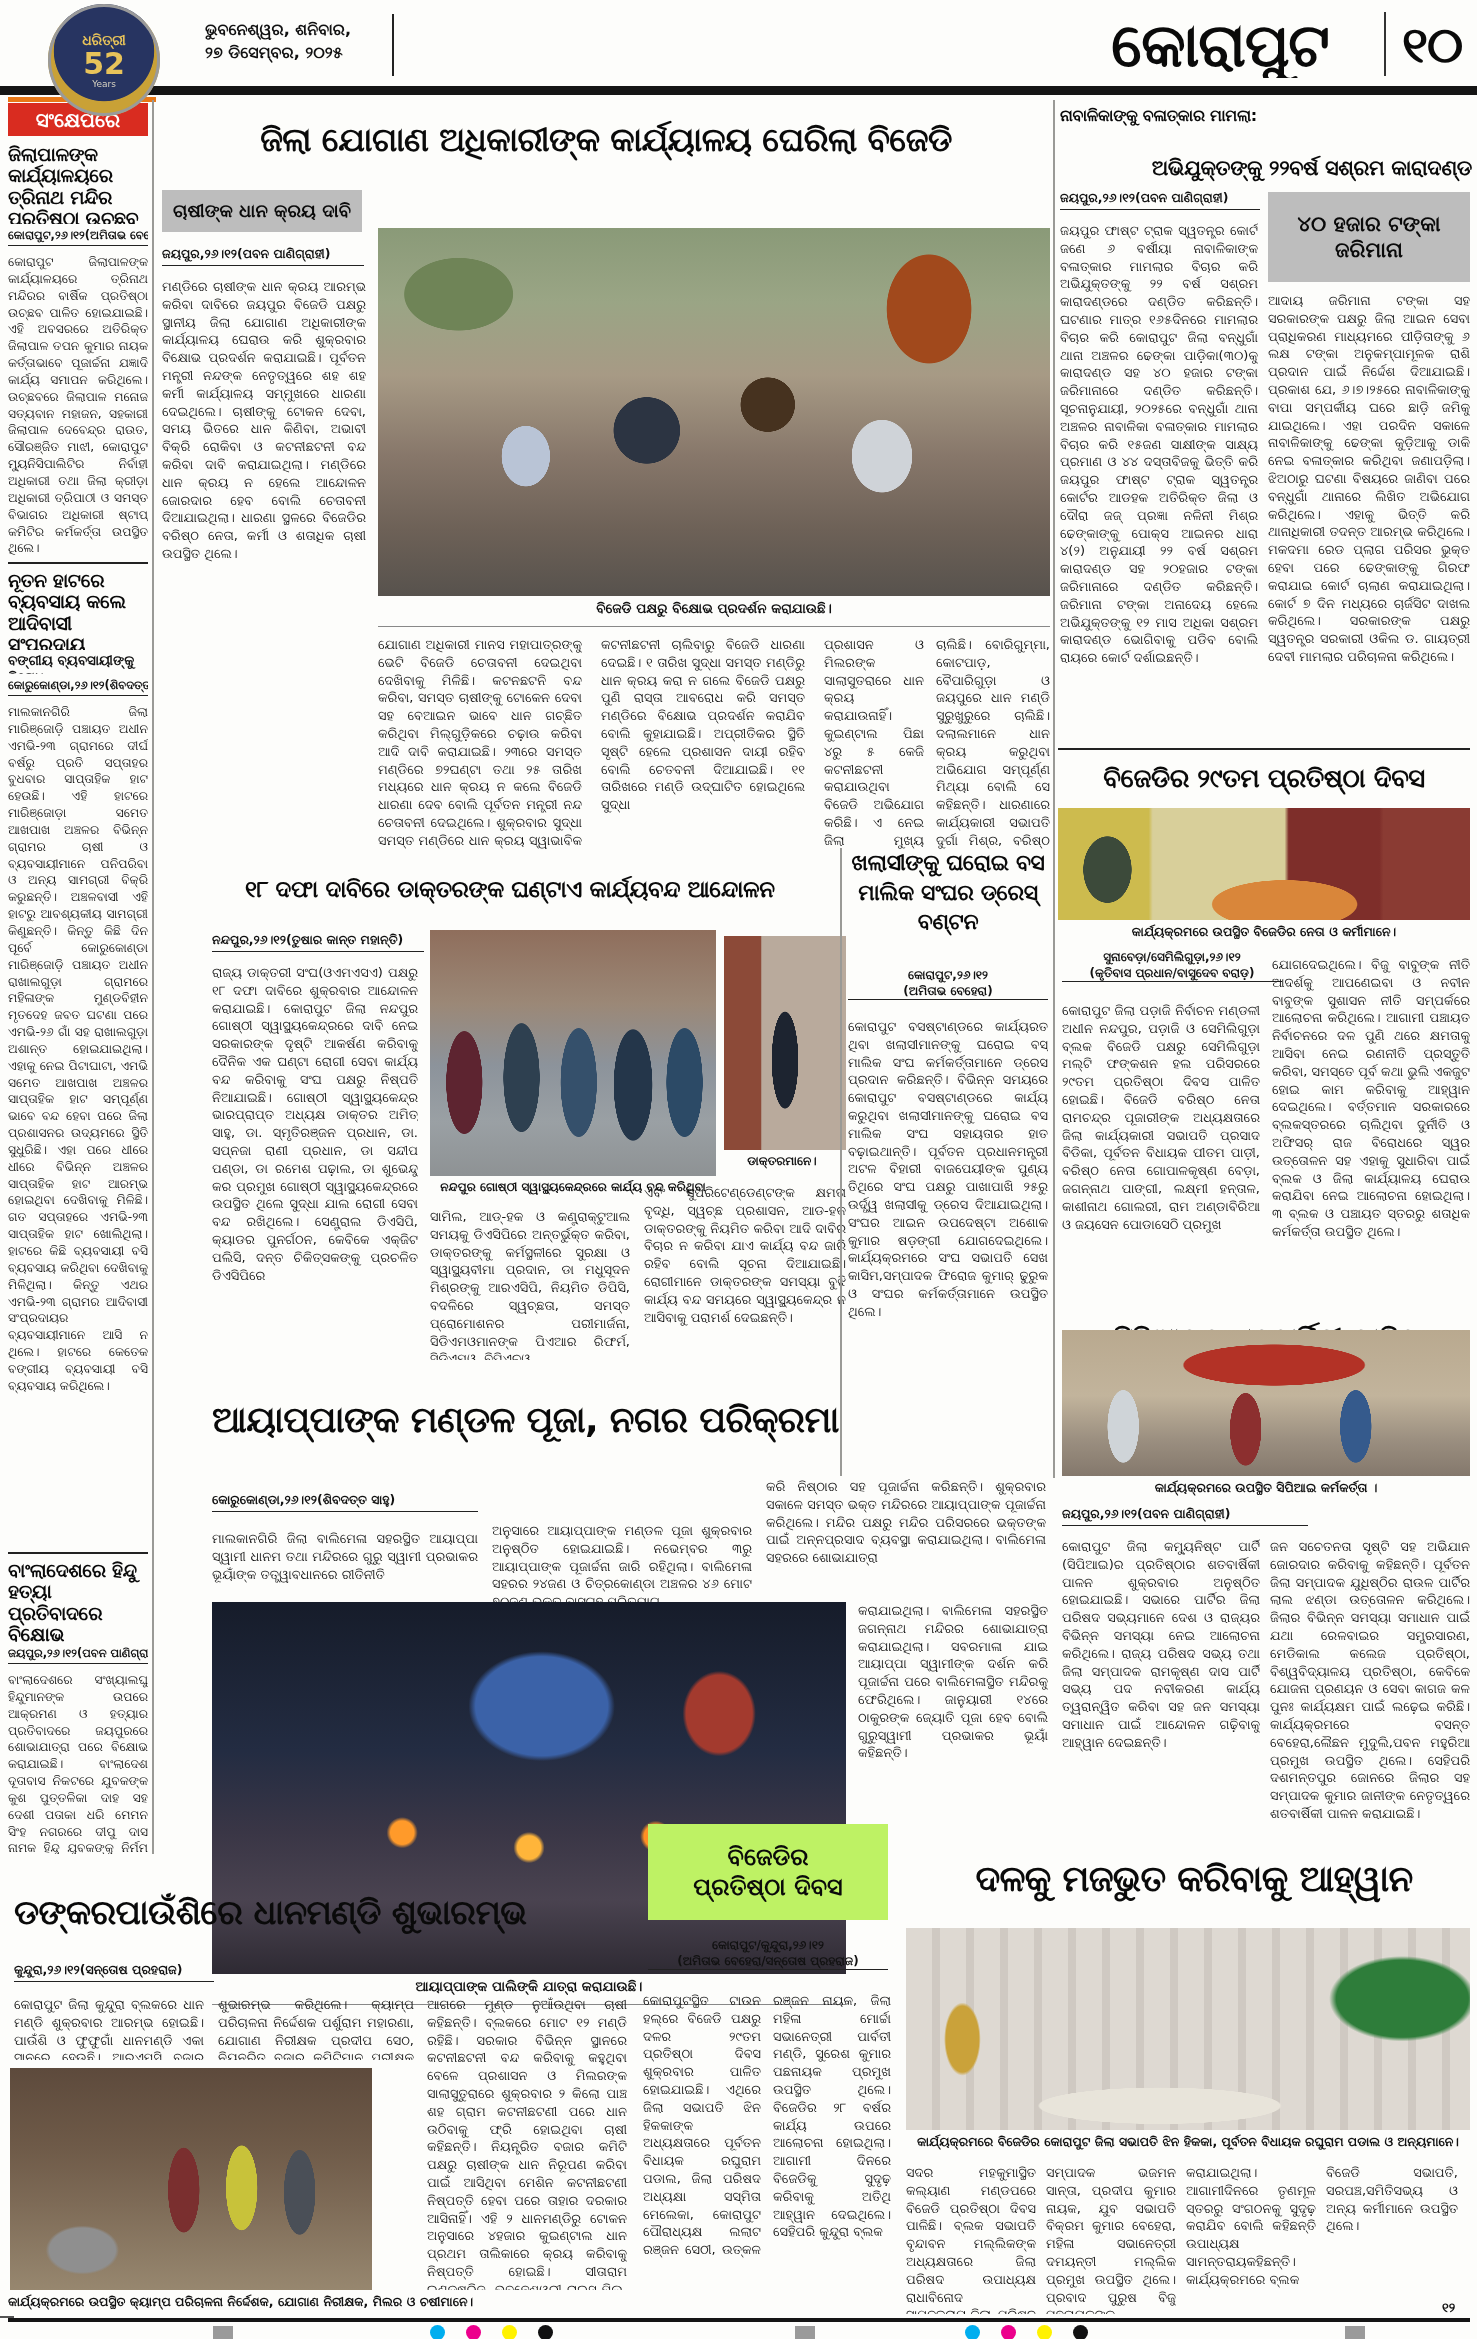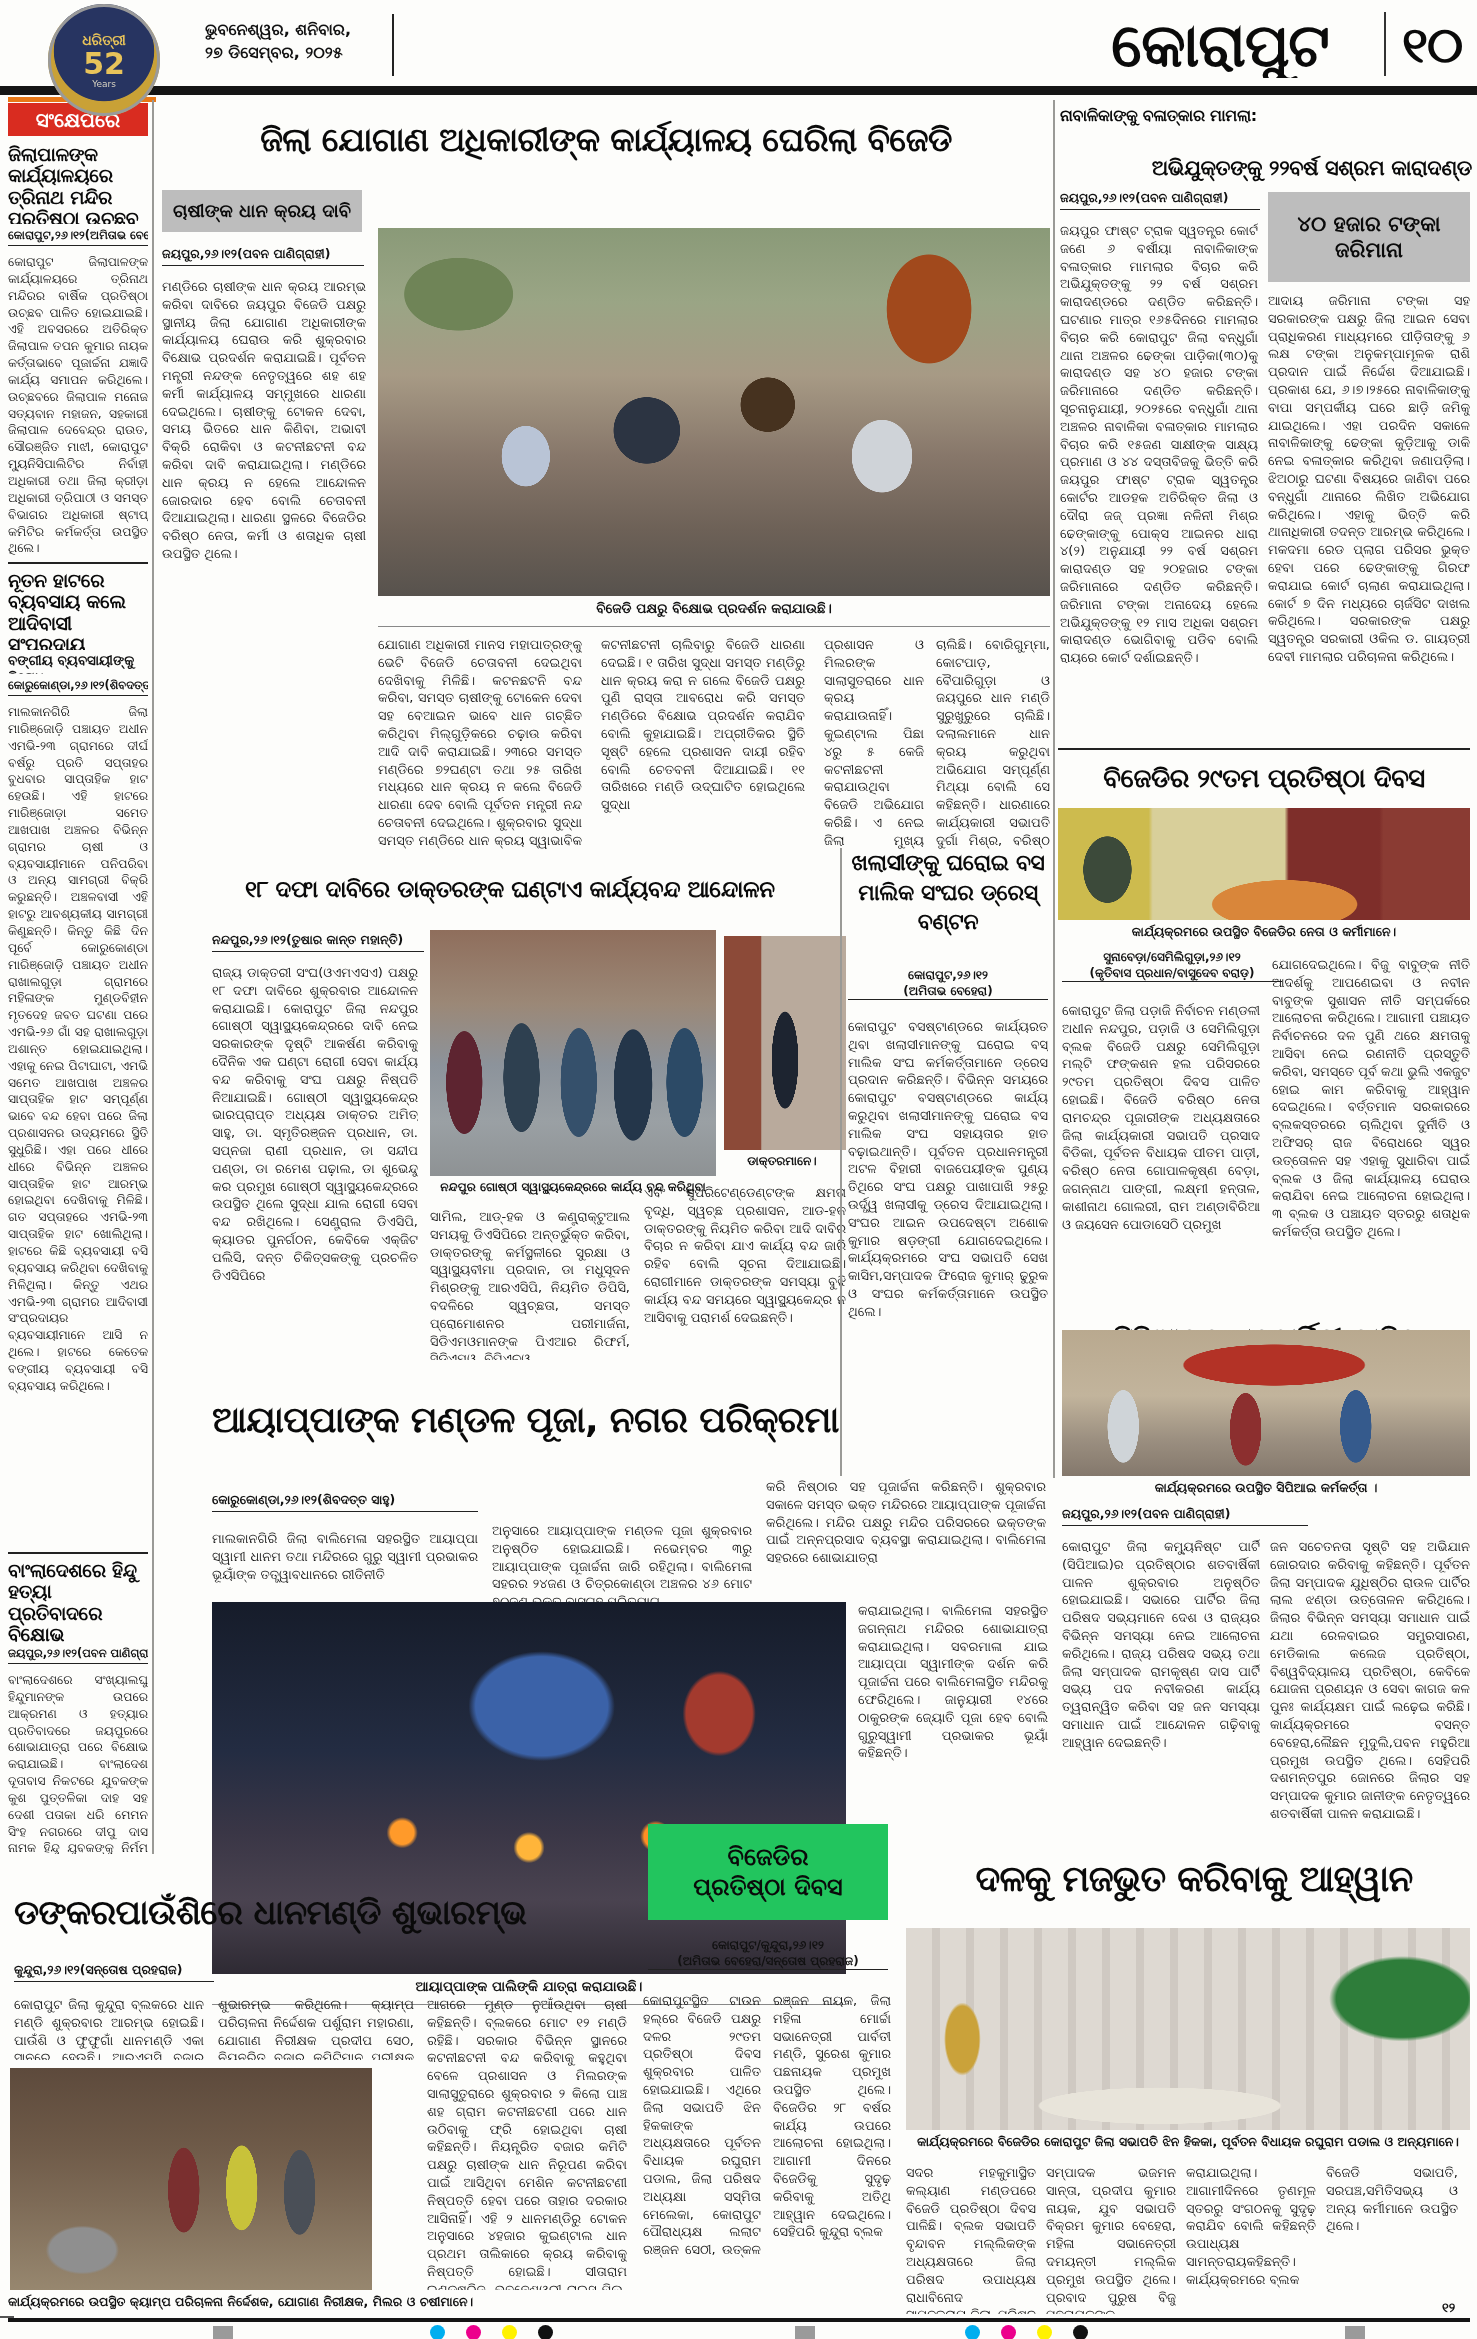--- a/index.html
+++ b/index.html
@@ -191,21 +191,21 @@
   <div class="abs body" style="left:1270px;top:1538px;width:200px;height:288px;">ଜନ ସଚେତନତା ସୃଷ୍ଟି ସହ ଅଭିଯାନ ଜୋରଦାର କରିବାକୁ କହିଛନ୍ତି। ପୂର୍ବତନ ଜିଲା ସମ୍ପାଦକ ଯୁଧିଷ୍ଠିର ରାଉଳ ପାର୍ଟିର ଲାଲ ଝଣ୍ଡା ଉତ୍ତୋଳନ କରିଥିଲେ। ଜିଲାର ବିଭିନ୍ନ ସମସ୍ୟା ସମାଧାନ ପାଇଁ ଯଥା ରେଳବାଇର ସମ୍ପ୍ରସାରଣ, ମେଡିକାଲ କଲେଜ ପ୍ରତିଷ୍ଠା, ବିଶ୍ୱବିଦ୍ୟାଳୟ ପ୍ରତିଷ୍ଠା, କେବିକେ ଯୋଜନା ପ୍ରଣୟନ ଓ ସେବା କାଗଜ କଳ ପୁନଃ କାର୍ଯ୍ୟକ୍ଷମ ପାଇଁ ଲଢ଼େଇ କରିଛି। କାର୍ଯ୍ୟକ୍ରମରେ ବସନ୍ତ ବେହେରା,ଲୈଛନ ମୁଦୁଲି,ପବନ ମହୁରିଆ ପ୍ରମୁଖ ଉପସ୍ଥିତ ଥିଲେ। ସେହିପରି ଦଶମନ୍ତପୁର ଜୋନରେ ଜିଲାର ସହ ସମ୍ପାଦକ କୁମାର ଜାନୀଙ୍କ ନେତୃତ୍ୱରେ ଶତବାର୍ଷିକୀ ପାଳନ କରାଯାଇଛି।</div>
 
   <div class="abs hl hl-left" style="left:14px;top:1870px;width:616px;height:84px;font-size:34px;line-height:84px;white-space:nowrap;text-align:left;">ଡଙ୍କରପାଉଁଶିରେ ଧାନମଣ୍ଡି ଶୁଭାରମ୍ଭ</div>
   <div class="abs dl" style="left:14px;top:1962px;width:200px;font-size:12.5px;">କୁନ୍ଦୁରା,୨୬।୧୨(ସନ୍ତୋଷ ପ୍ରହରାଜ)</div>
   <div class="abs body" style="left:14px;top:1996px;width:190px;height:64px;">କୋରାପୁଟ ଜିଲା କୁନ୍ଦୁରା ବ୍ଲକରେ ଧାନ ମଣ୍ଡି ଶୁକ୍ରବାର ଆରମ୍ଭ ହୋଇଛି। ପାଉଁଶି ଓ ଫୁଫୁଗାଁ ଧାନମଣ୍ଡି ଏକା ସ୍ଥାନରେ ହେଉଛି। ଆରଏମ୍‌ସି ବଜାର ଗୃହରେ କ୍ରୟକାରୀ ସଂସ୍ଥା, ଯୋଗାଣ ବିଭାଗ, ମିଲର ଓ ଚାଷୀମାନଙ୍କ ଉପସ୍ଥିତ ଥିଲେ। ଜିଲା ପରିଷଦ ଉପାଧ୍ୟକ୍ଷ ରାଧାବିନୋଦ ସାମନ୍ତରାୟ</div>
   <div class="abs body" style="left:218px;top:1996px;width:196px;height:64px;">ଶୁଭାରମ୍ଭ କରିଥିଲେ। କ୍ୟାମ୍ପ ପରିଚାଳନା ନିର୍ଦ୍ଦେଶକ ପର୍ଶୁରାମ ମହାରଣା, ଯୋଗାଣ ନିରୀକ୍ଷକ ପ୍ରଦୀପ ସେଠ, ନିୟନ୍ତ୍ରିତ ବଜାର କମିଟିମାନ ପରୀକ୍ଷକ ତମ୍ମୁରୁ ସାଆନ୍ତା,ବରିଷ୍ଠ ଚାଷୀ ରାଧାନାଥ ଭଞ୍ଜ ପ୍ରମୁଖ ଉପସ୍ଥିତ ଥିଲେ। କୁନ୍ଦୁରା ବ୍ଲକରେ ଏହି ୨ ଧାନ ମଣ୍ଡିକୁ ଜିଲାର ସମସ୍ତ ଚାଷୀ ଧାନ ନେଇ ଆସିଥାନ୍ତି। ସରକାରୀ ବ୍ୟବସ୍ଥା ମୁତାବକ ପ୍ରଶାସନର ସମସ୍ତ କ୍ଷମତା ଥିବା ସତ୍ତ୍ୱେ ମିଲରଙ୍କ ଜିଦ୍</div>
   <div class="abs photo ph-mandi" style="left:10px;top:2068px;width:362px;height:222px;"></div>
   <div class="abs body" style="left:427px;top:1996px;width:200px;height:294px;">ଆଗରେ ମୁଣ୍ଡ ନୁଆଁଉଥିବା ଚାଷୀ କହିଛନ୍ତି। ବ୍ଲକରେ ମୋଟ ୧୨ ମଣ୍ଡି ରହିଛି। ସରକାର ବିଭିନ୍ନ ସ୍ଥାନରେ କଟନୀଛଟନୀ ବନ୍ଦ କରିବାକୁ କହୁଥିବା ବେଳେ ପ୍ରଶାସନ ଓ ମିଲରଙ୍କ ସାଲାସୁତୁରାରେ ଶୁକ୍ରବାର ୨ କିଲୋ ପାଞ୍ଚ ଶହ ଗ୍ରାମ କଟନୀଛଟଣୀ ପରେ ଧାନ ଉଠିବାକୁ ଫ୍ରି ହୋଇଥିବା ଚାଷୀ କହିଛନ୍ତି। ନିୟନ୍ତ୍ରିତ ବଜାର କମିଟି ପକ୍ଷରୁ ଚାଷୀଙ୍କ ଧାନ ନିରୂପଣ କରିବା ପାଇଁ ଆସିଥିବା ମେଶିନ କଟନୀଛଟଣୀ ନିଷ୍ପତ୍ତି ହେବା ପରେ ତାହାର ଦରକାର ଆସିନାହିଁ। ଏହି ୨ ଧାନମଣ୍ଡିରୁ ଟୋକନ ଅନୁସାରେ ୪ହଜାର କୁଇଣ୍ଟାଲ ଧାନ ପ୍ରଥମ ତାଲିକାରେ କ୍ରୟ କରିବାକୁ ନିଷ୍ପତ୍ତି ହୋଇଛି। ସୀତାରାମ ଇଣ୍ଡଷ୍ଟ୍ରିଜ, ଭୁବନେଶ୍ୱରୀ ରାଇସ ମିଲ, ଗୀତାଞ୍ଜଳି ରାଇସ ମିଲ, ଶ୍ରୀଲକ୍ଷ୍ମୀ ଶ୍ରାଭଣି ଏନ୍ତର ପ୍ରାଇଜେସ,ଶ୍ରୀ ଭିଘ୍ନେଶ୍ୱର ମଡର୍ଣ ରାଇସ ମିଲ,ଶ୍ରୀଦୁର୍ଗା ରାଇସ ମିଲ, ଦତ୍ତେଶରୀ ମିଲ ଓ ଗୋପୀନାଥ ରାଇସ ମିଲ ମିଲର ଦାୟିତ୍ୱରେ ରହିଛନ୍ତି।</div>
   <div class="abs cap" style="left:8px;top:2294px;width:616px;height:20px;font-size:12.5px;text-align:left;">କାର୍ଯ୍ୟକ୍ରମରେ ଉପସ୍ଥିତ କ୍ୟାମ୍ପ ପରିଚାଳନା ନିର୍ଦ୍ଦେଶକ, ଯୋଗାଣ ନିରୀକ୍ଷକ, ମିଲର ଓ ଚଷୀମାନେ।</div>
 
-  <div class="abs graybox" style="left:648px;top:1824px;width:240px;height:96px;font-size:24px;background:#22c55e;">
+  <div class="abs graybox" style="left:648px;top:1824px;width:240px;height:96px;font-size:24px;background:#bef264;">
     <span>ବିଜେଡିର</span>
     <span>ପ୍ରତିଷ୍ଠା ଦିବସ</span>
   </div>
   <div class="abs dl dl-c" style="left:648px;top:1938px;width:240px;height:46px;font-size:12px;border-bottom:none;">
     <div>କୋରାପୁଟ/କୁନ୍ଦୁରା,୨୬।୧୨</div>
     <div style="border-bottom:1.6px solid #222;">(ଅମିତାଭ ବେହେରା/ସନ୍ତୋଷ ପ୍ରହରାଜ)</div>
   </div>
   <div class="abs body" style="left:643px;top:1992px;width:248px;height:298px;column-count:2;column-gap:12px;">କୋରାପୁଟସ୍ଥିତ ଟାଉନ ହଲ୍‌ରେ ବିଜେଡି ପକ୍ଷରୁ ଦଳର ୨୯ତମ ପ୍ରତିଷ୍ଠା ଦିବସ ଶୁକ୍ରବାର ପାଳିତ ହୋଇଯାଇଛି। ଏଥିରେ ଜିଲା ସଭାପତି ଝିନ ହିକକାଙ୍କ ଅଧ୍ୟକ୍ଷତାରେ ପୂର୍ବତନ ବିଧାୟକ ରଘୁରାମ ପଡାଲ, ଜିଲା ପରିଷଦ ଅଧ୍ୟକ୍ଷା ସସ୍ମିତା ମେଲେକା, କୋରାପୁଟ ପୌରାଧ୍ୟକ୍ଷ ଲଲାଟ ରଞ୍ଜନ ସେଠୀ, ଉତ୍କଳ ରଞ୍ଜନ ନାୟକ, ଜିଲା ମହିଳା ମୋର୍ଚ୍ଚା ସଭାନେତ୍ରୀ ପାର୍ବତୀ ମଣ୍ଡି, ସୁରେଶ କୁମାର ପଛନାୟକ ପ୍ରମୁଖ ଉପସ୍ଥିତ ଥିଲେ। ବିଜେଡିର ୨୮ ବର୍ଷର କାର୍ଯ୍ୟ ଉପରେ ଆଲୋଚନା ହୋଇଥିଲା। ଆଗାମୀ ଦିନରେ ବିଜେଡିକୁ ସୁଦୃଢ଼ କରିବାକୁ ଅତିଥି ଆହ୍ୱାନ ଦେଇଥିଲେ। ସେହିପରି କୁନ୍ଦୁରା ବ୍ଲକ</div>
 
   <div class="abs hl" style="left:918px;top:1838px;width:552px;height:82px;font-size:36px;line-height:82px;white-space:nowrap;">ଦଳକୁ ମଜଭୁତ କରିବାକୁ ଆହ୍ୱାନ</div>

